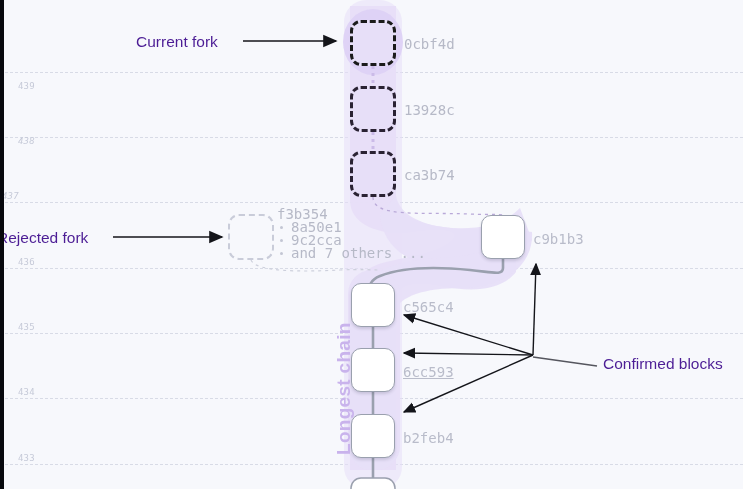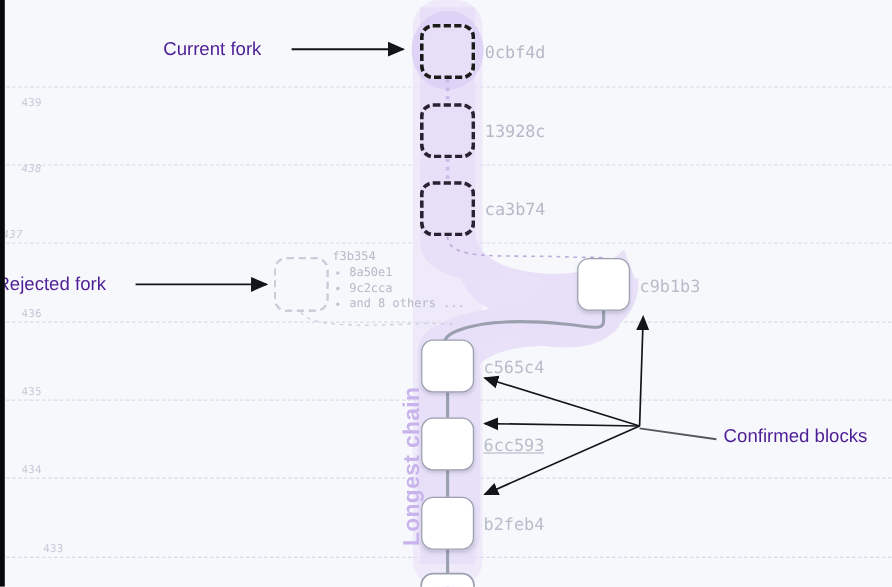--- a/index.html
+++ b/index.html
@@ -53,21 +53,21 @@
     color:#b6b9c7;
     font-family:"DejaVu Sans Mono","Liberation Mono",monospace;
     white-space:nowrap;
   }
   .hash-main{color:#b9bcca;}
 
   
   .reject-list{
     position:absolute;
     font-family:"DejaVu Sans Mono","Liberation Mono",monospace;
-    font-size:10px;color:#b6b9c7;white-space:nowrap;line-height:13px;
+    font-size:14px;color:#b6b9c7;white-space:nowrap;line-height:13px;
   }
   .reject-list .ritem{padding-left:14px;position:relative;}
   .reject-list .ritem::before{
     content:"";position:absolute;left:3px;top:5px;
     width:3px;height:3px;border-radius:50%;background:#c3c6d4;
   }
 
   
   .anno{
     position:absolute;
@@ -97,21 +97,21 @@
       <div class="rowlabel" style="left: 18px; top: 136px; font-style: italic;">438</div>
       <div class="gridline" style="top: 202px;"></div>
       <div class="rowlabel" style="left: 2px; top: 191px; font-style: italic;">437</div>
       <div class="gridline" style="top: 268px;"></div>
       <div class="rowlabel" style="left: 18px; top: 257px;">436</div>
       <div class="gridline" style="top: 333px;"></div>
       <div class="rowlabel" style="left: 18px; top: 322px;">435</div>
       <div class="gridline" style="top: 398px;"></div>
       <div class="rowlabel" style="left: 18px; top: 387px;">434</div>
       <div class="gridline" style="top: 464px;"></div>
-      <div class="rowlabel" style="left: 18px; top: 453px; margin-left: 18px;">433</div>
+      <div class="rowlabel" style="left: 18px; top: 453px;">433</div>
     </div>
 
   <svg class="layer">
 
     <path d="M 350 6
              L 396 6
              L 396 196
              C 396 214 414 222 436 226
              C 470 232 500 230 516 214
              L 516 214
@@ -174,21 +174,21 @@
       <div class="block blk-main" style="left: 351px; top: 348px;"></div>
       <div class="hash hash-main" style="left: 403px; top: 364px; text-decoration: underline;">6cc593</div>
       <div class="block blk-main" style="left: 351px; top: 414px;"></div>
       <div class="hash hash-main" style="left: 403px; top: 430px;">b2feb4</div>
     </div>
 
   <div class="reject-list" style="left:277px;top:208px;">
     <div>f3b354</div>
     <div class="ritem">8a50e1</div>
     <div class="ritem">9c2cca</div>
-    <div class="ritem">and 8 others ...</div>
+    <div class="ritem">and 7 others ...</div>
   </div>
 
   <div class="longest" style="left:333px;top:455px;">Longest chain</div>
 
   <svg class="layer">
     <defs>
       <marker id="ah" markerWidth="9" markerHeight="9" refX="8" refY="4.5" orient="auto" markerUnits="strokeWidth">
         <path d="M0,0.6 L9,4.5 L0,8.4 z" fill="#14151a"></path>
       </marker>
     </defs>

